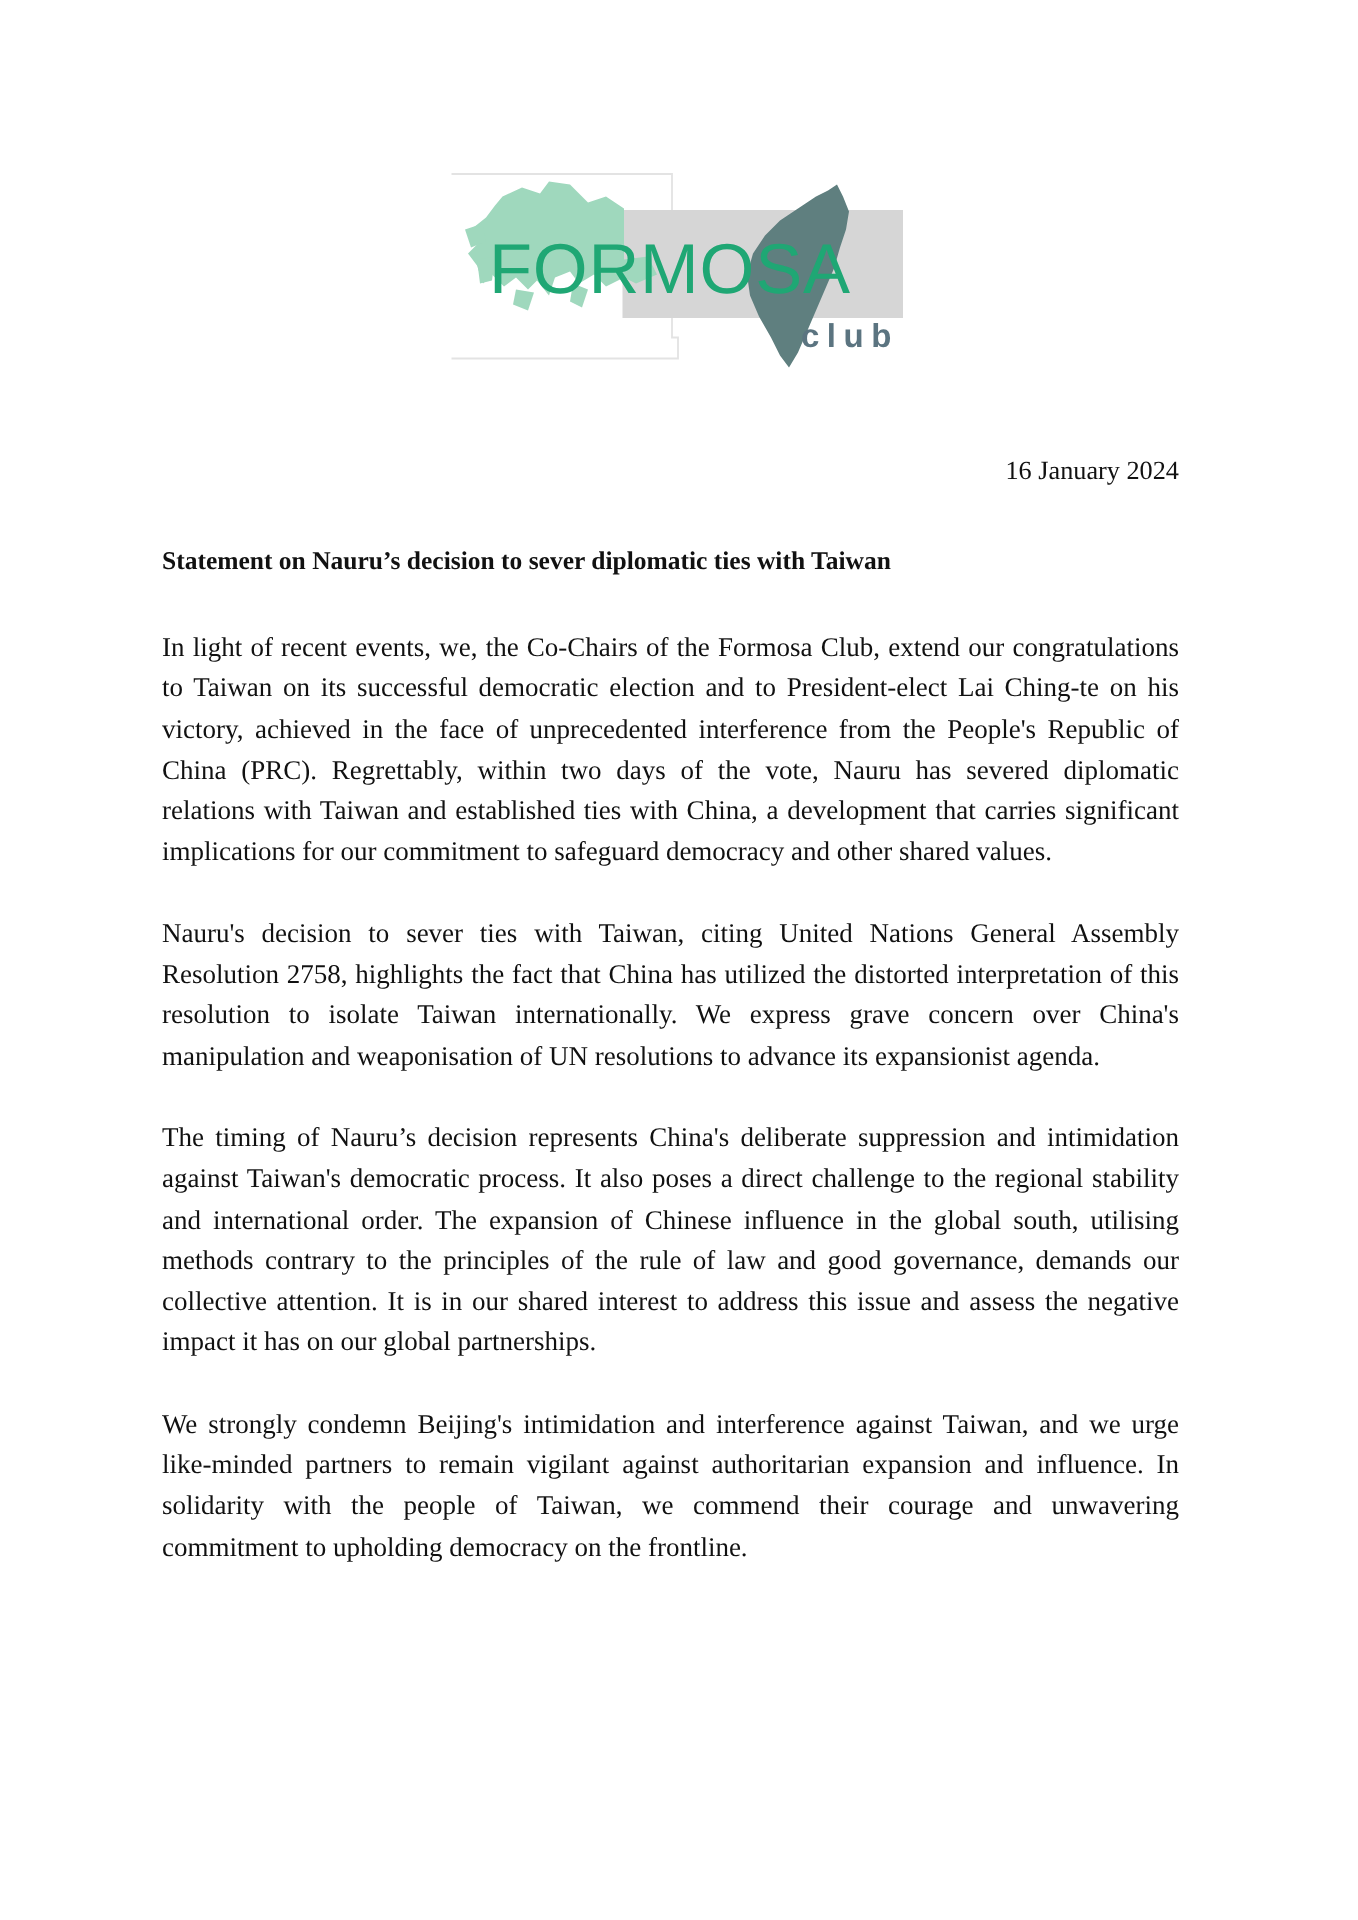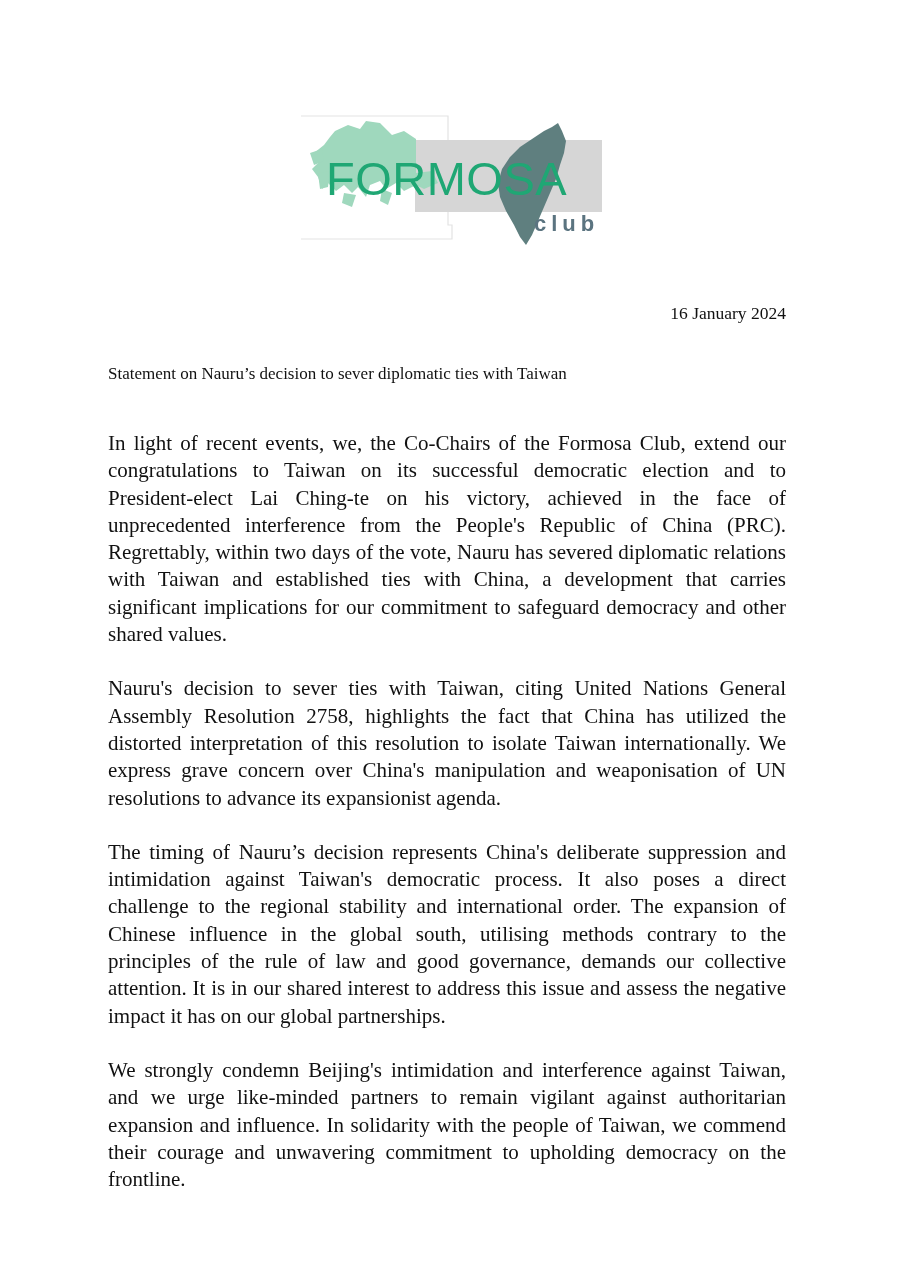--- a/index.html
+++ b/index.html
@@ -31,34 +31,34 @@
       text-align: right;
       font-size: 17.5px;
       line-height: 20px;
       margin-top: 21px;
     }
     .title {
       position: absolute;
       left: 108px;
       top: 364px;
       width: 690px;
-      font-weight: normal;
+      font-weight: bold;
       font-size: 17px;
       line-height: 20px;
       white-space: nowrap;
     }
     .body {
       position: absolute;
       left: 108px;
       top: 418px;
       width: 678px;
     }
     .para {
-      margin: 12px 0 27px 0;
-      font-size: 21px;
+      margin: 0 0 27px 0;
+      font-size: 18px;
       line-height: 27.3px;
       text-align: justify;
       hyphens: none;
     }
   </style>
 </head>
 <body>
 
 <div class="logo">
   <svg width="305" height="135" viewBox="0 0 305 135" xmlns="http://www.w3.org/2000/svg">

